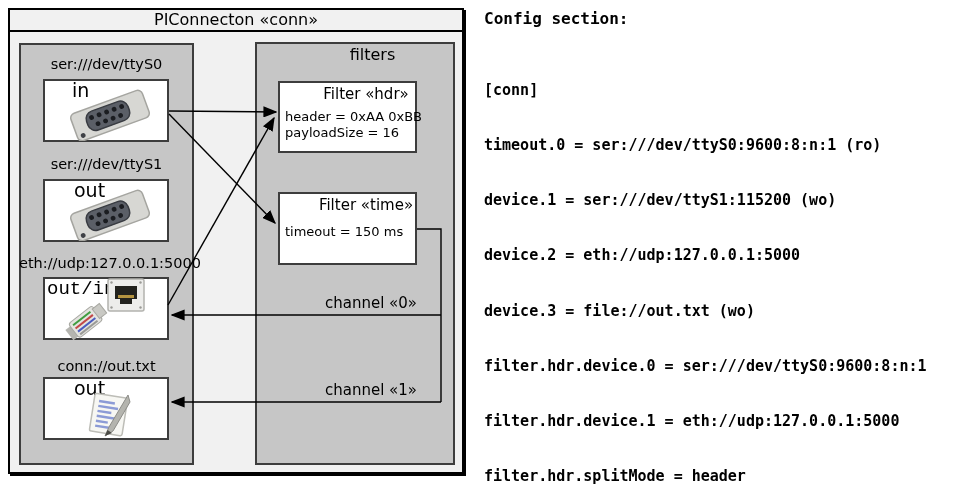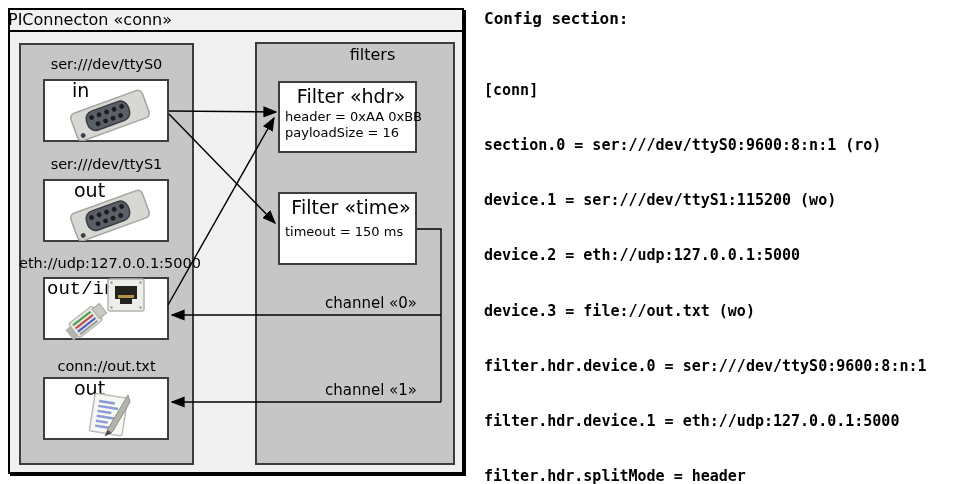--- a/index.html
+++ b/index.html
@@ -2,35 +2,35 @@
 <html><head>
 <meta charset="utf-8">
 <style>
   html,body{margin:0;padding:0;background:#fff;}
   .screen{position:relative;width:964px;height:484px;background:#ffffff;
           font-family:"DejaVu Sans",sans-serif;color:#000;overflow:hidden;}
   .abs{position:absolute;}
   
   .frame{left:8px;top:8px;width:456px;height:466px;border:2px solid #000;
          background:#f1f1f1;box-sizing:border-box;box-shadow:2px 2px 0 #000;}
-  .diagram-title{left:8px;top:10px;width:456px;text-align:left;font-size:16px;}
+  .diagram-title{left:8px;top:10px;width:456px;text-align:center;font-size:16px;}
   .title-sep{left:8px;top:30px;width:458px;height:2px;background:#000;}
   
   .panel{background:#c6c6c6;border:2px solid #3d3d3d;box-sizing:border-box;}
   .devices-panel{left:19px;top:43px;width:175px;height:422px;}
   .filters-panel{left:255px;top:42px;width:200px;height:423px;}
   .filters-label{left:255px;top:45px;width:235px;text-align:center;font-size:16px;}
   
   .dev-label{left:19px;width:175px;text-align:center;font-size:14.5px;white-space:nowrap;}
   .white-box{background:#ffffff;border:2px solid #3d3d3d;box-sizing:border-box;}
   .dev-box{left:43px;width:126px;height:63px;}
   .dir{font-size:19px;line-height:19px;}
   
   .filter-box{left:278px;width:139px;}
-  .filter-title{left:278px;width:146px;text-align:center;font-size:19px;}
+  .filter-title{left:293px;width:146px;text-align:center;font-size:15px;}
   .filter-param{left:285px;font-size:13px;white-space:nowrap;}
   
   .channel-label{left:297px;width:120px;text-align:right;font-size:15px;white-space:nowrap;}
   
   .wires{left:0;top:0;pointer-events:none;}
   
   .config-heading{left:484px;top:9px;font-family:"DejaVu Sans Mono",monospace;
                   font-size:16px;font-weight:bold;}
   .config-lines{left:484px;top:44px;font-family:"DejaVu Sans Mono",monospace;
                 font-size:15px;font-weight:bold;line-height:18.4px;white-space:pre;}
@@ -162,21 +162,21 @@
       <line x1="168" y1="305" x2="274" y2="118" marker-end="url(#arr)"></line>
       <path d="M417,229 L441,229 L441,402"></path>
       <line x1="441" y1="315" x2="172" y2="315" marker-end="url(#arr)"></line>
       <line x1="441" y1="402" x2="172" y2="402" marker-end="url(#arr)"></line>
     </g>
   </svg>
 
   <div class="abs config-heading">Config section:</div>
   <div class="abs config-lines">
     <div class="cfg-line">[conn]</div>
-    <div class="cfg-line">section.0 = ser:///dev/ttyS0:9600:8:n:1 (ro)</div>
+    <div class="cfg-line">timeout.0 = ser:///dev/ttyS0:9600:8:n:1 (ro)</div>
     <div class="cfg-line">device.1 = ser:///dev/ttyS1:115200 (wo)</div>
     <div class="cfg-line">device.2 = eth://udp:127.0.0.1:5000</div>
     <div class="cfg-line">device.3 = file://out.txt (wo)</div>
     <div class="cfg-line">filter.hdr.device.0 = ser:///dev/ttyS0:9600:8:n:1</div>
     <div class="cfg-line">filter.hdr.device.1 = eth://udp:127.0.0.1:5000</div>
     <div class="cfg-line">filter.hdr.splitMode = header</div>
     
     
     
     

